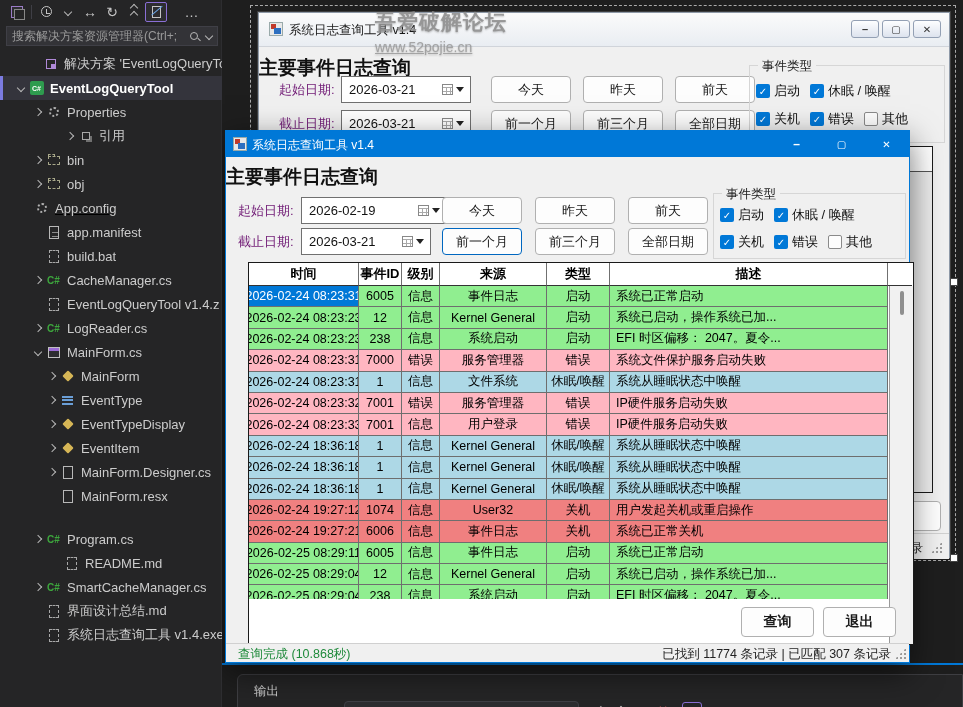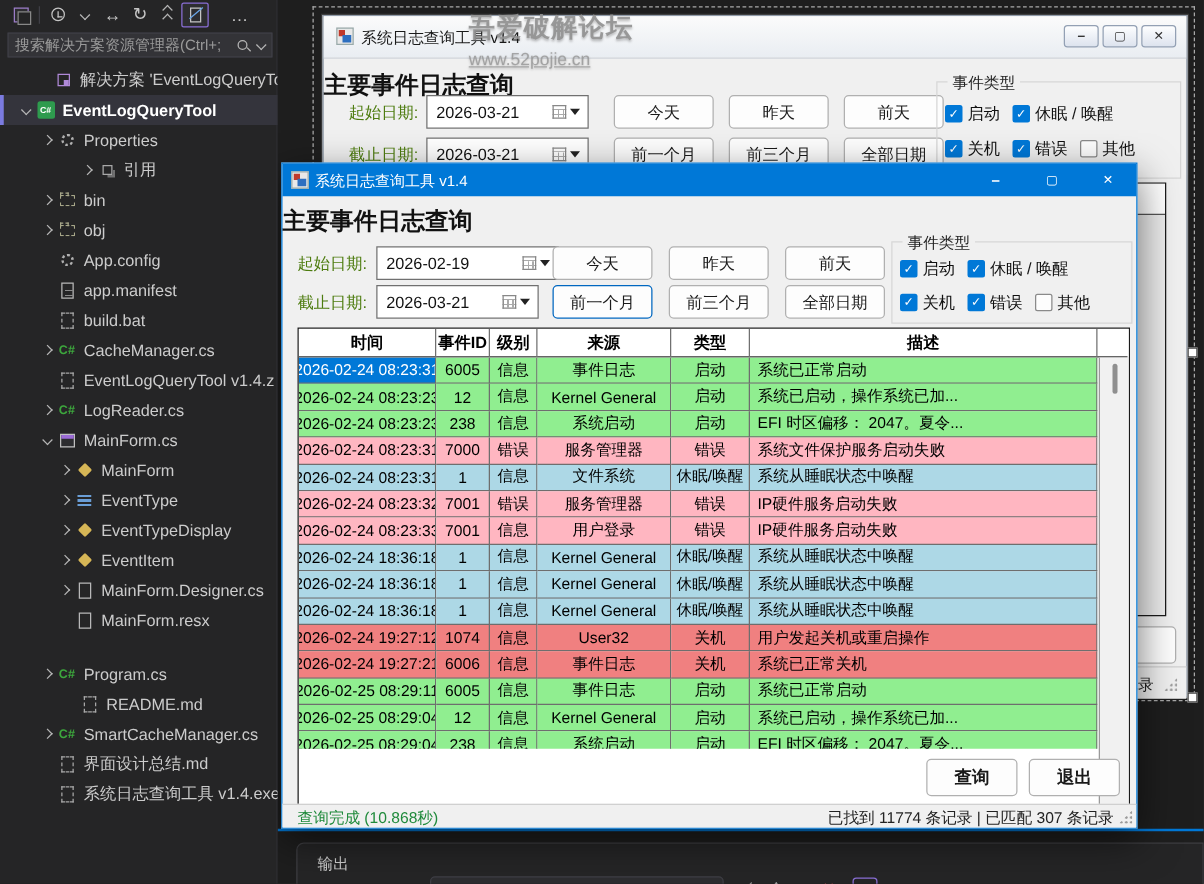--- a/index.html
+++ b/index.html
@@ -28,21 +28,21 @@
   .classic-btns { right:8px; top:7px; display:flex; gap:3px; }
   .classic-btn { width:28px; height:18px; border:1px solid #93a0b4;
     background:linear-gradient(#fdfeff,#dde3ee); border-radius:3px;
     display:flex; align-items:center; justify-content:center;
     font-size:11px; color:#333; }
   .glyph-min::before{content:"–"; font-weight:bold;}
   .glyph-max::before{content:"▢"; font-size:10px;}
   .glyph-close::before{content:"✕"; font-size:10px;}
 
   .form-heading { width:100%; text-align:left; font-size:19px; font-weight:bold; color:#111; }
-  .form-label { font-size:13px; color:#4d7c0f; line-height:27px; }
+  .form-label { font-size:13px; color:#701a75; line-height:27px; }
   .date-box { height:27px; background:#fff; border:1px solid #707070; display:flex;
     align-items:center; }
   .date-text { flex:1; padding-left:7px; font-size:13px; color:#111; }
   .cal-icon { width:11px; height:11px; margin-right:3px;
     background:
       linear-gradient(#888,#888) 0 0/11px 1px no-repeat,
       linear-gradient(#888,#888) 0 10px/11px 1px no-repeat,
       linear-gradient(#888,#888) 0 0/1px 11px no-repeat,
       linear-gradient(#888,#888) 10px 0/1px 11px no-repeat,
       repeating-linear-gradient(90deg,#aaa 0 1px,transparent 1px 4px) 0 4px/11px 6px no-repeat,
@@ -67,21 +67,21 @@
   
   #app-win { left:225px; top:130px; width:685px; height:533px; background:#f0f0f0;
     border:1.5px solid var(--accent); z-index:10; box-shadow:0 10px 30px rgba(0,0,0,.55); }
   #app-titlebar { left:0; top:0; width:100%; height:26px; background:var(--accent); }
   #app-title { left:26px; top:6px; font-size:12px; color:#fff; }
   .app-caption-btns { right:0; top:0; height:26px; display:flex; }
   .cap-btn { width:45px; height:26px; display:flex; align-items:center; justify-content:center;
     color:#fff; font-size:12px; }
 
   
-  #log-table { left:12px; top:131px; width:666px; height:383px; background:#fff;
+  #log-table { left:22px; top:131px; width:666px; height:383px; background:#fff;
     border:1.5px solid #1a1a1a; overflow:hidden; }
   .thead { display:grid; grid-template-columns:110px 43px 38px 107px 63px 278px 24px;
     height:23px; background:#fff; }
   .th { border-right:1px solid #707070; border-bottom:1.5px solid #333;
     font-size:13px; font-weight:bold; color:#000; display:flex; align-items:center; justify-content:center; }
   .th:last-child { border-right:none; border-bottom:1.5px solid #333; }
   .tbody { height:313px; overflow:hidden; position:relative; width:639px; }
   .tr { display:grid; grid-template-columns:110px 43px 38px 107px 63px 278px; height:21.4px; }
   .td { border-right:1px solid #6e6e6e; border-bottom:1px solid #6e6e6e;
     font-size:12.5px; color:#000; display:flex; align-items:center; justify-content:center;
@@ -581,21 +581,21 @@
         </div>
         <div class="trow" style="padding-left: 31px;">
           <span class="chevslot">
             <span class="chev right"></span>
           </span>
           <span class="iconslot">
             <span class="icon-folder"></span>
           </span>
           <span class="tlabel">obj</span>
         </div>
-        <div class="trow" style="padding-left: 31px;">
+        <div class="trow" style="padding-left: 19px; text-decoration: underline;">
           <span class="chevslot"></span>
           <span class="iconslot">
             <span class="icon-gear"></span>
           </span>
           <span class="tlabel">App.config</span>
         </div>
         <div class="trow" style="padding-left: 31px;">
           <span class="chevslot"></span>
           <span class="iconslot">
             <span class="icon-doc-lines"></span>

